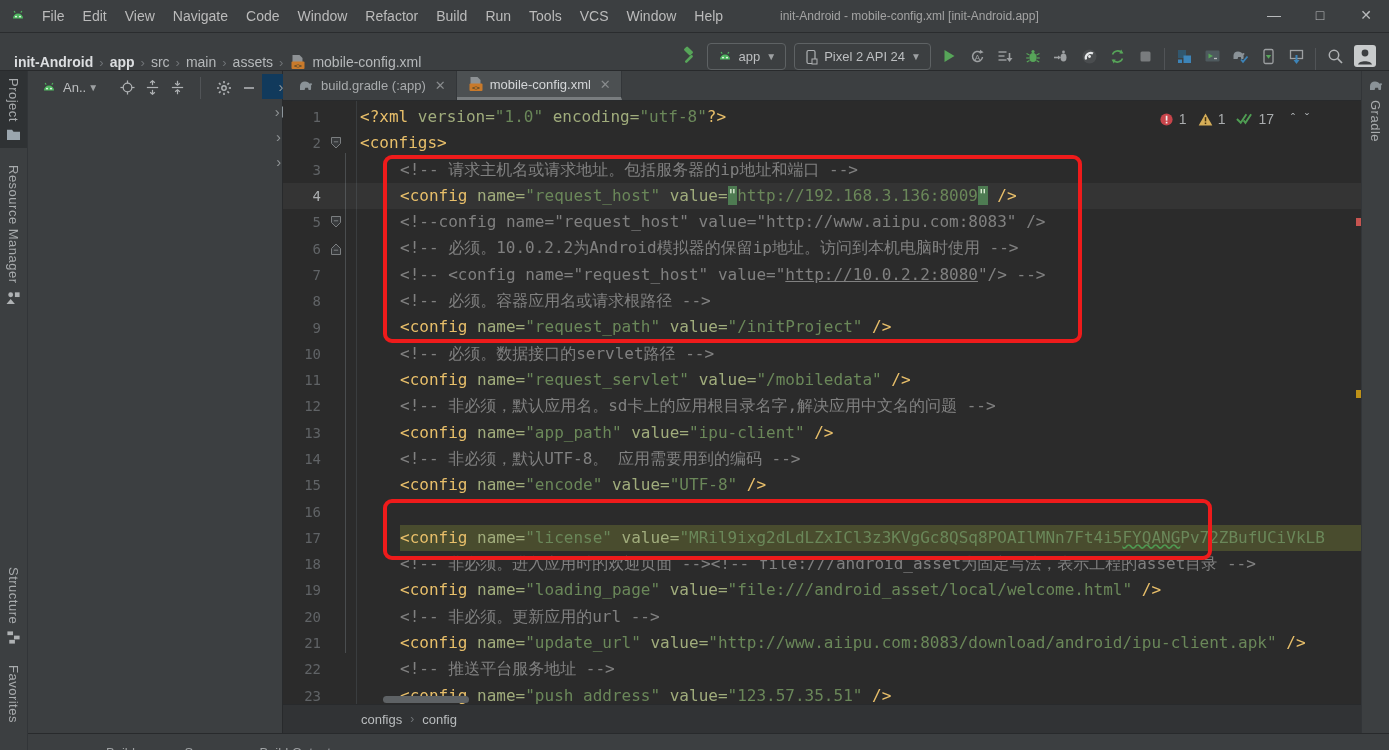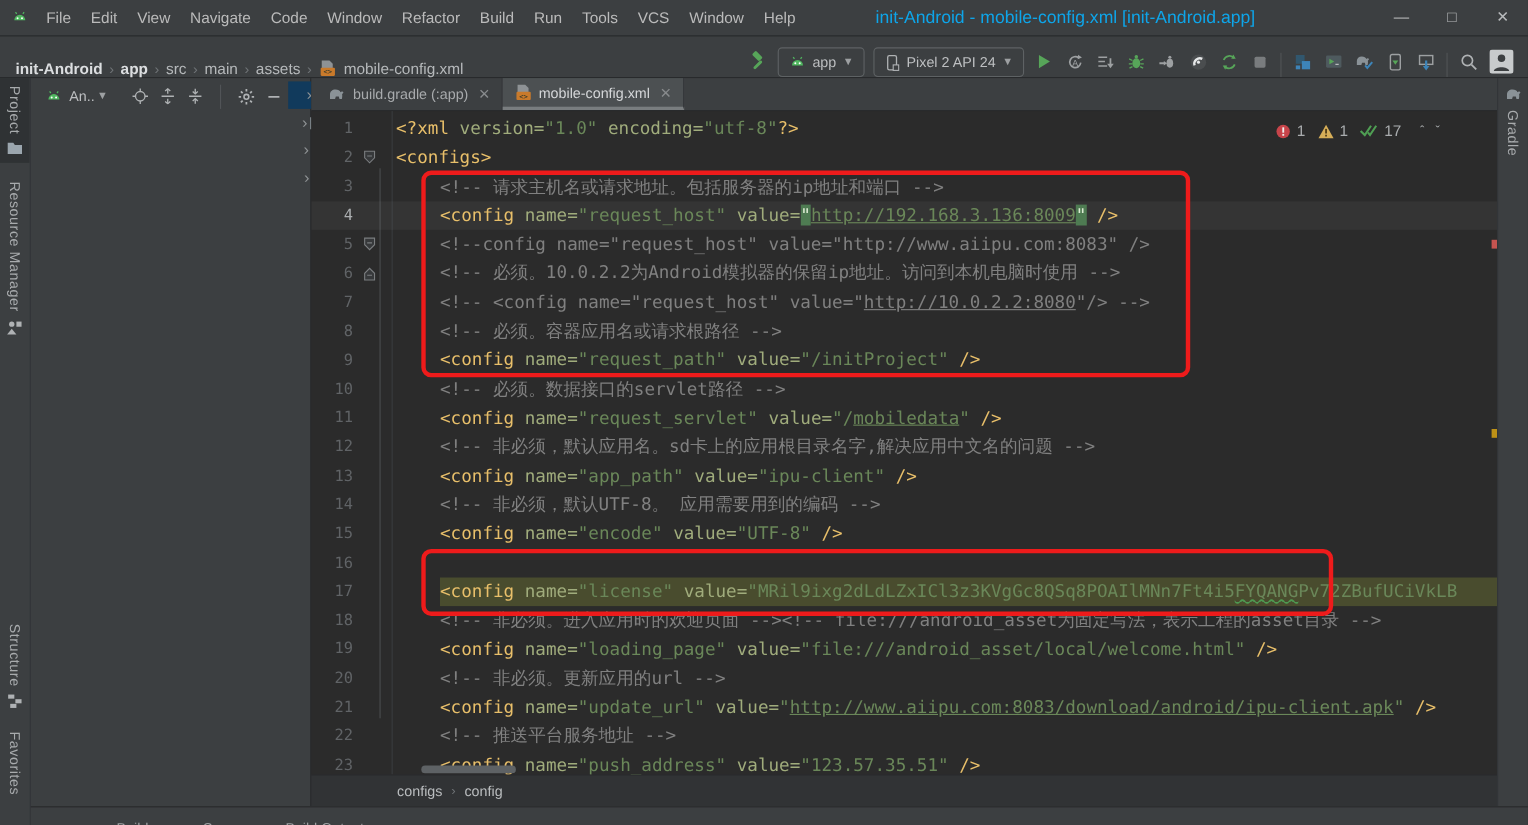--- a/index.html
+++ b/index.html
@@ -3,21 +3,21 @@
 <meta charset="utf-8">
 <style>
 *{margin:0;padding:0;box-sizing:border-box}
 html,body{width:1389px;height:750px;overflow:hidden}
 body{background:#2B2B2B;font-family:"Liberation Sans",sans-serif;color:#BBBBBB;position:relative;user-select:none}
 
 
 .titlebar{height:33px;background:#3C3F41;border-bottom:1px solid #2A2C2E;display:flex;align-items:center;position:relative}
 .titlebar .logo{margin:0 7px 0 10px;display:flex}
 .menu-item{padding:0 9px;line-height:32px;font-size:14px;color:#BBBBBB;cursor:default}
-.win-title{position:absolute;left:796px;top:0;line-height:33px;font-size:16px;color:#0ea5e9;white-space:nowrap}
+.win-title{position:absolute;left:780px;top:0;line-height:33px;font-size:12px;color:#a3a3a3;white-space:nowrap}
 .win-controls{position:absolute;right:0;top:0;height:33px;display:flex}
 .win-btn{width:46px;text-align:center;line-height:31px;color:#B8BABC;font-size:14px}
 
 
 .toolbar{height:38px;background:#3C3F41;border-bottom:1px solid #282A2C;display:flex;align-items:flex-end;padding:0 10px 0 12px}
 .crumbs{display:flex;align-items:center;font-size:14px;white-space:nowrap}
 .crumb{color:#B5B8BA;padding:0 2px}
 .crumb.bold{color:#DCDEE0;font-weight:bold}
 .crumb-sep{color:#6F7376;padding:0 4px;font-size:13px}
 .crumb-icon{display:flex;margin:0 4px 0 2px}
@@ -72,21 +72,21 @@
 .code{flex:1;min-width:0;overflow:hidden;margin-left:44px;font-family:"DejaVu Sans Mono",monospace;font-size:16px;white-space:pre;line-height:26.3px}
 .row.noind .code{margin-left:4px}
 .row.hl .code{background:#494C2E}
 .row.cur .ln{color:#ABAEB0}
 .guide{position:absolute;left:62px;top:52px;height:500px;width:1px;background:#4A4D4F}
 .sg-t{color:#E8BF6A}
 .sg-a{color:#A0AC7C}
 .sg-s{color:#6A8759}
 .sg-p{color:#A9B7C6}
 .sg-c{color:#808080}
-.sg-l{color:#6A8759;text-decoration:underline}
+.sg-l{color:#6A8759;}
 .sg-cl{color:#808080;text-decoration:underline}
 .sg-ce{color:#808080;text-decoration-style:wavy;text-decoration-color:#D25252;text-decoration-skip-ink:none}
 .sg-q{background:#4E7B52;color:#DCEBD3}
 .sg-w{color:#6A8759;text-decoration:underline;text-decoration-style:wavy;text-decoration-color:#4E9A51;text-decoration-skip-ink:none}
 .annot{position:absolute;border:4px solid #EE1B1B;border-radius:9px;pointer-events:none;z-index:5}
 #annot1{left:100px;top:54px;width:699px;height:188px}
 #annot2{left:100px;top:398px;width:829px;height:61px}
 .inspect{position:absolute;top:10px;right:52px;display:flex;align-items:center;gap:5px;font-size:14px;color:#A9ACAE;z-index:6}
 .inspect .num{margin-right:6px}
 .inspect .chevs{display:flex;gap:10px;margin-left:6px;color:#AFB2B4;font-size:12px}

